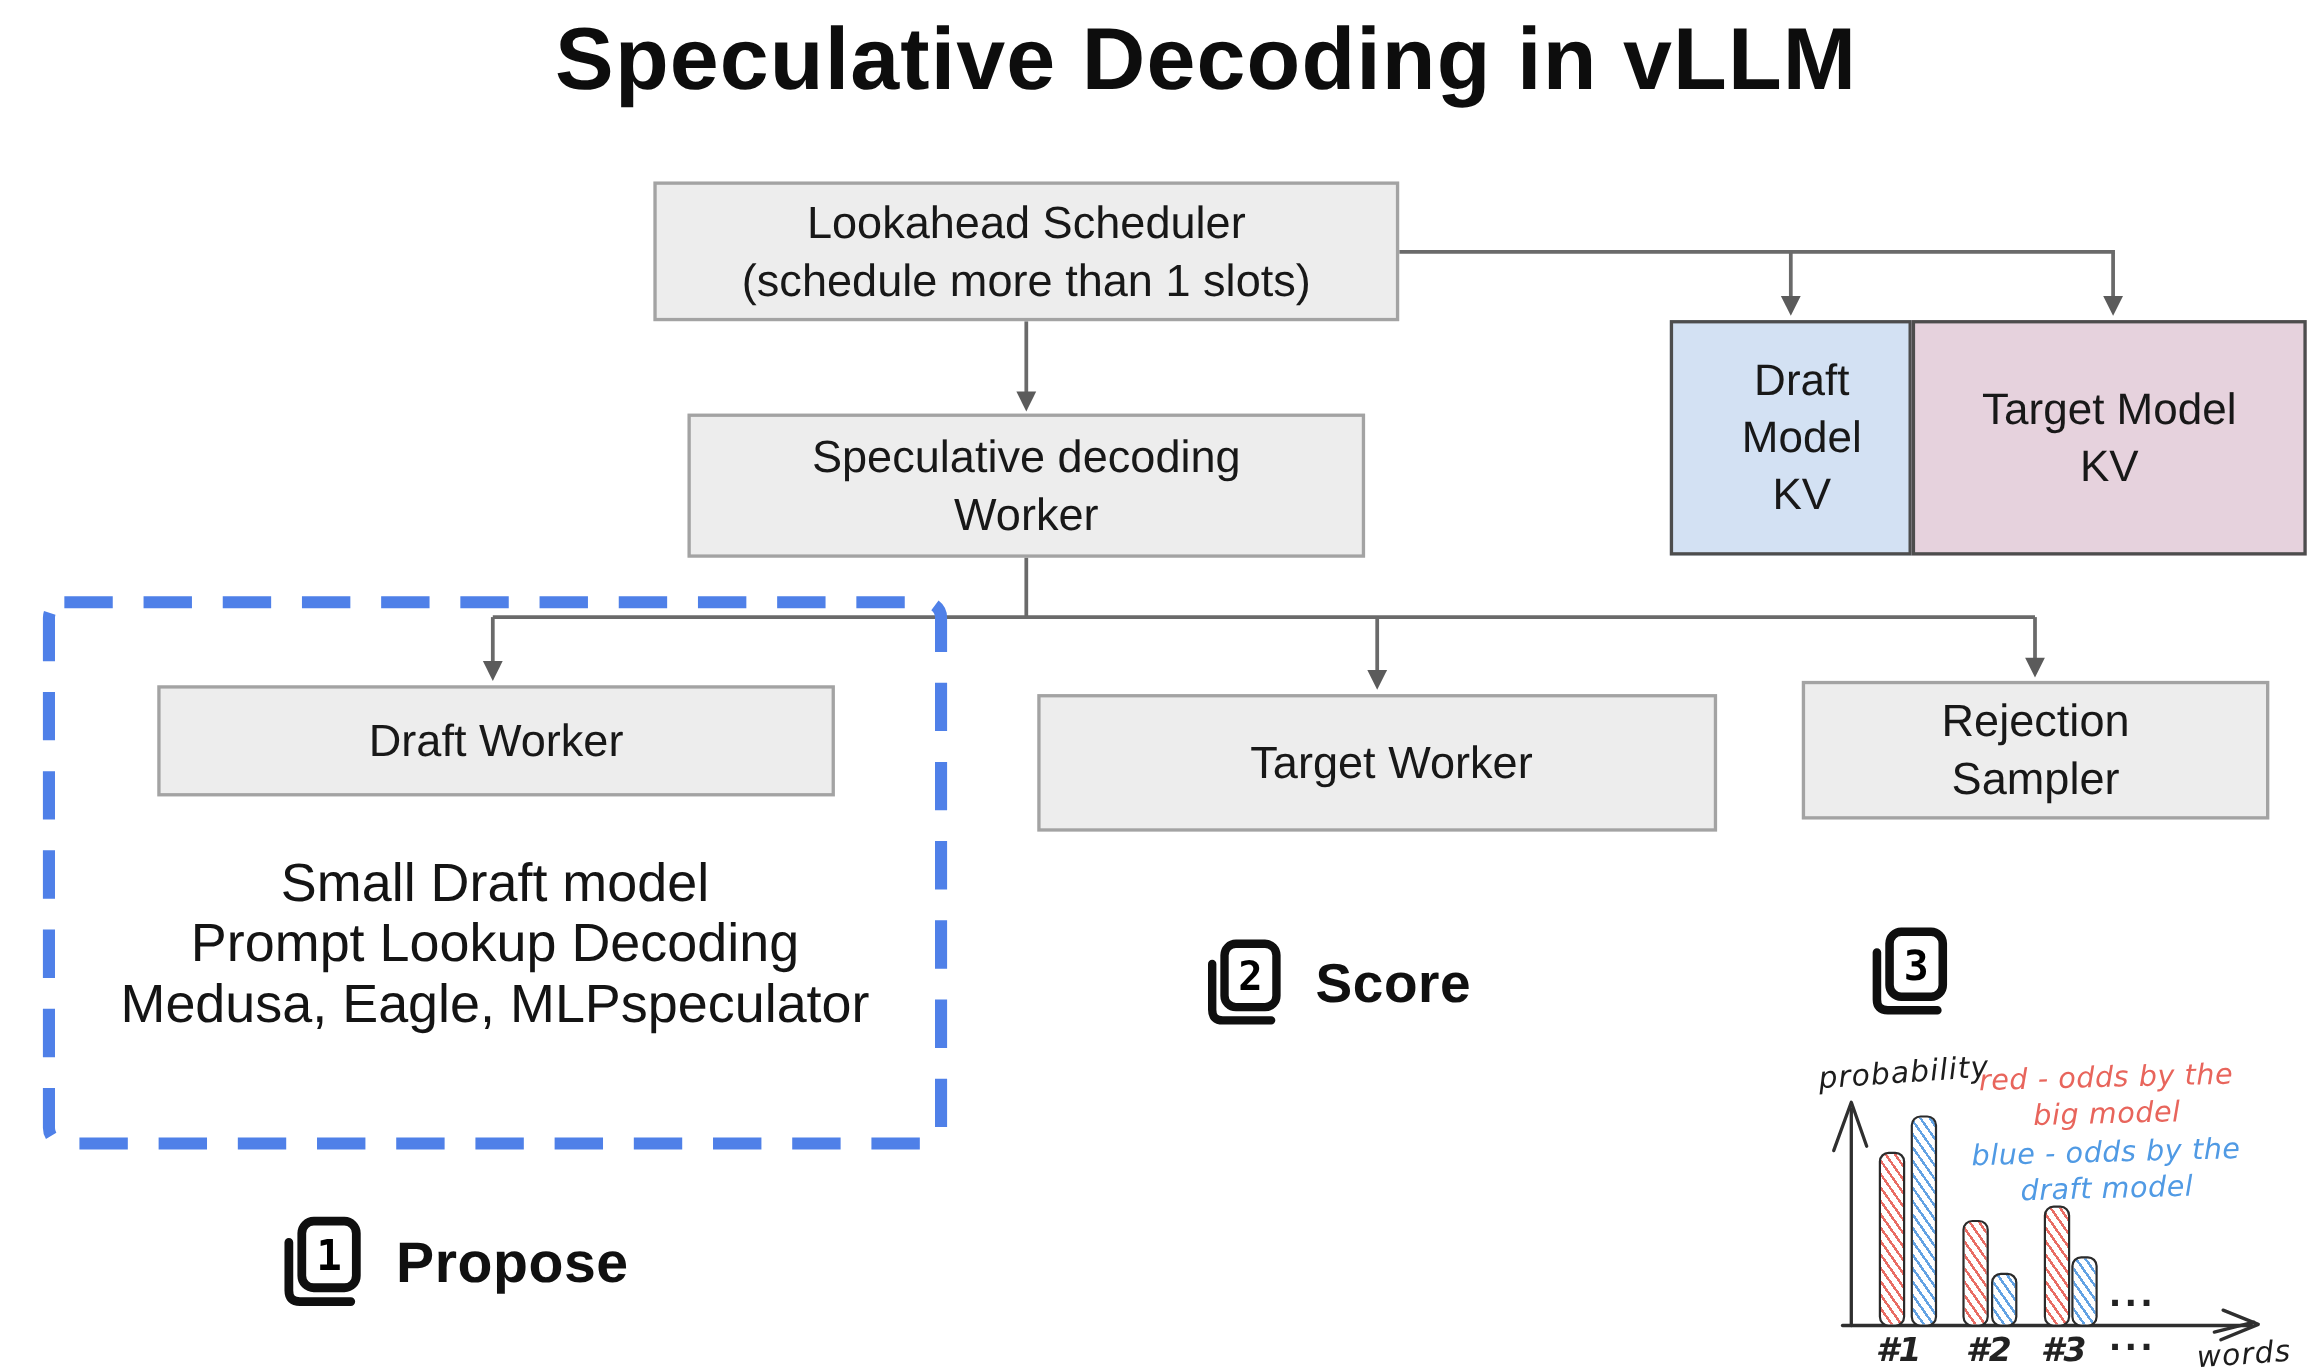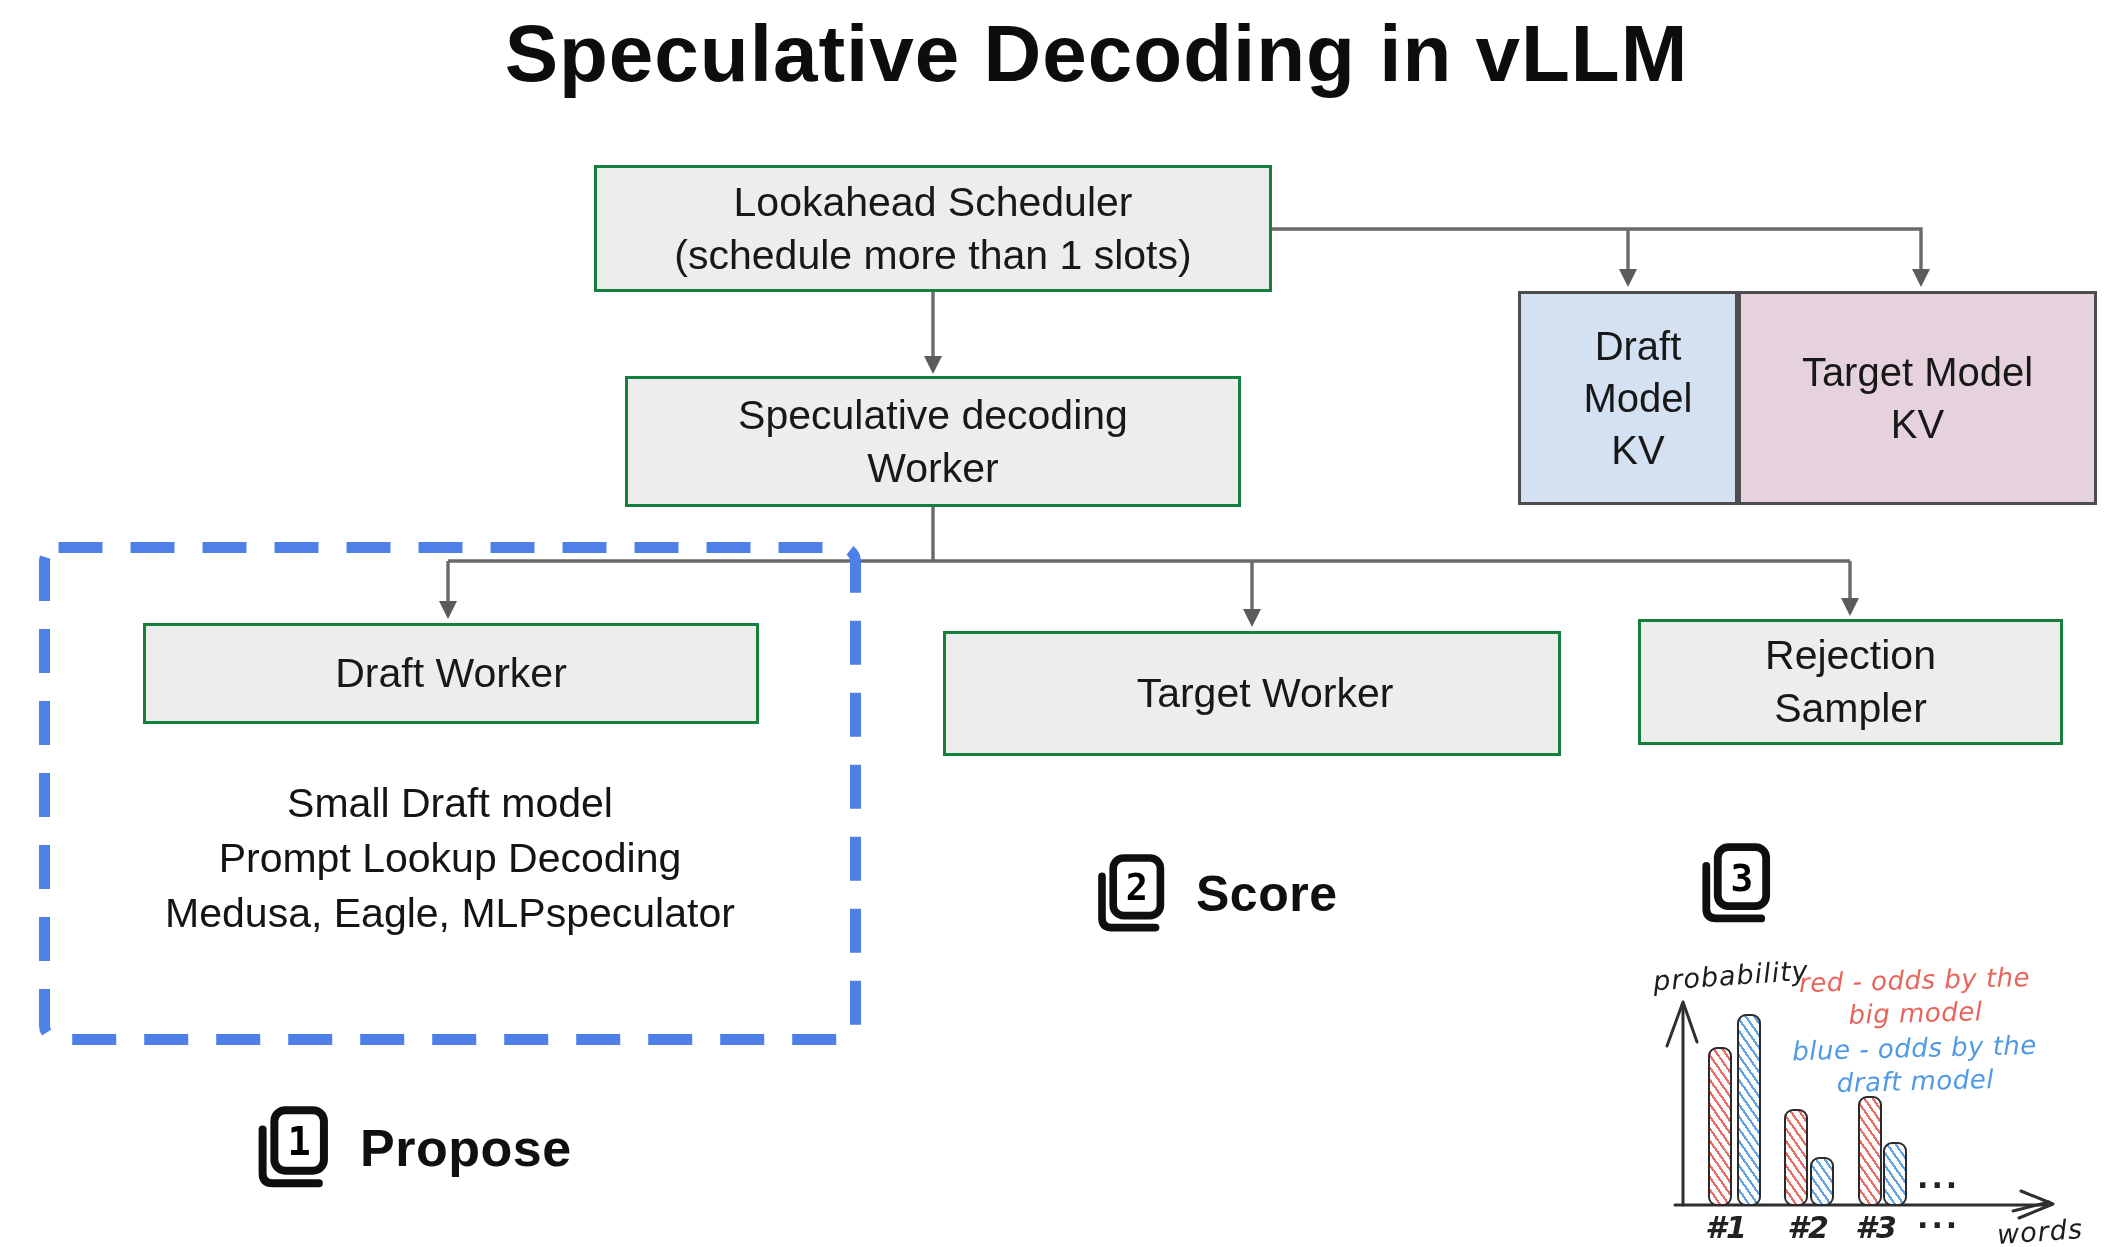--- a/index.html
+++ b/index.html
@@ -8,29 +8,29 @@
     font-family:"Liberation Sans", sans-serif; color:#161616;
   }
   .title{
     position:absolute; left:80px; top:6px; width:2033px;
     text-align:center; font-size:80px; line-height:96px; font-weight:600; color:#0d0d0d;
     letter-spacing:1px;
   }
   svg.overlay{position:absolute; left:0; top:0; width:2113px; height:1247px;}
   .box{
     position:absolute; box-sizing:border-box;
-    background:#ededed; border:3px solid #15803d;
+    background:#ededed; border:3px solid #a3a3a3;
     display:flex; flex-direction:column; align-items:center; justify-content:center;
     text-align:center; font-size:41px; line-height:53px; font-weight:500; color:#181818;
   }
   .box.kv-blue{background:#d3e1f3; border-color:#4d4d4d; font-size:40px; line-height:52px;}
   .box.kv-pink{background:#e6d2dd; border-color:#4d4d4d; font-size:40px; line-height:52px;}
   .methods{
     position:absolute; left:39px; top:776px; width:822px;
-    text-align:center; font-size:41px; line-height:55px; font-weight:500; color:#141414;
+    text-align:center; font-size:49px; line-height:55px; font-weight:500; color:#141414;
   }
   .step{position:absolute; display:flex; align-items:center; gap:26px;}
   .step .label{font-size:52px; font-weight:600; color:#101010; letter-spacing:0.5px;}
   .step svg{display:block;}
   .step .num{
     font-family:"DejaVu Sans Mono", monospace; font-weight:700;
   }
   
   .chart{position:absolute; left:1645px; top:952px; width:470px; height:295px; font-family:"DejaVu Sans", sans-serif;}
   .chart .ylabel{

